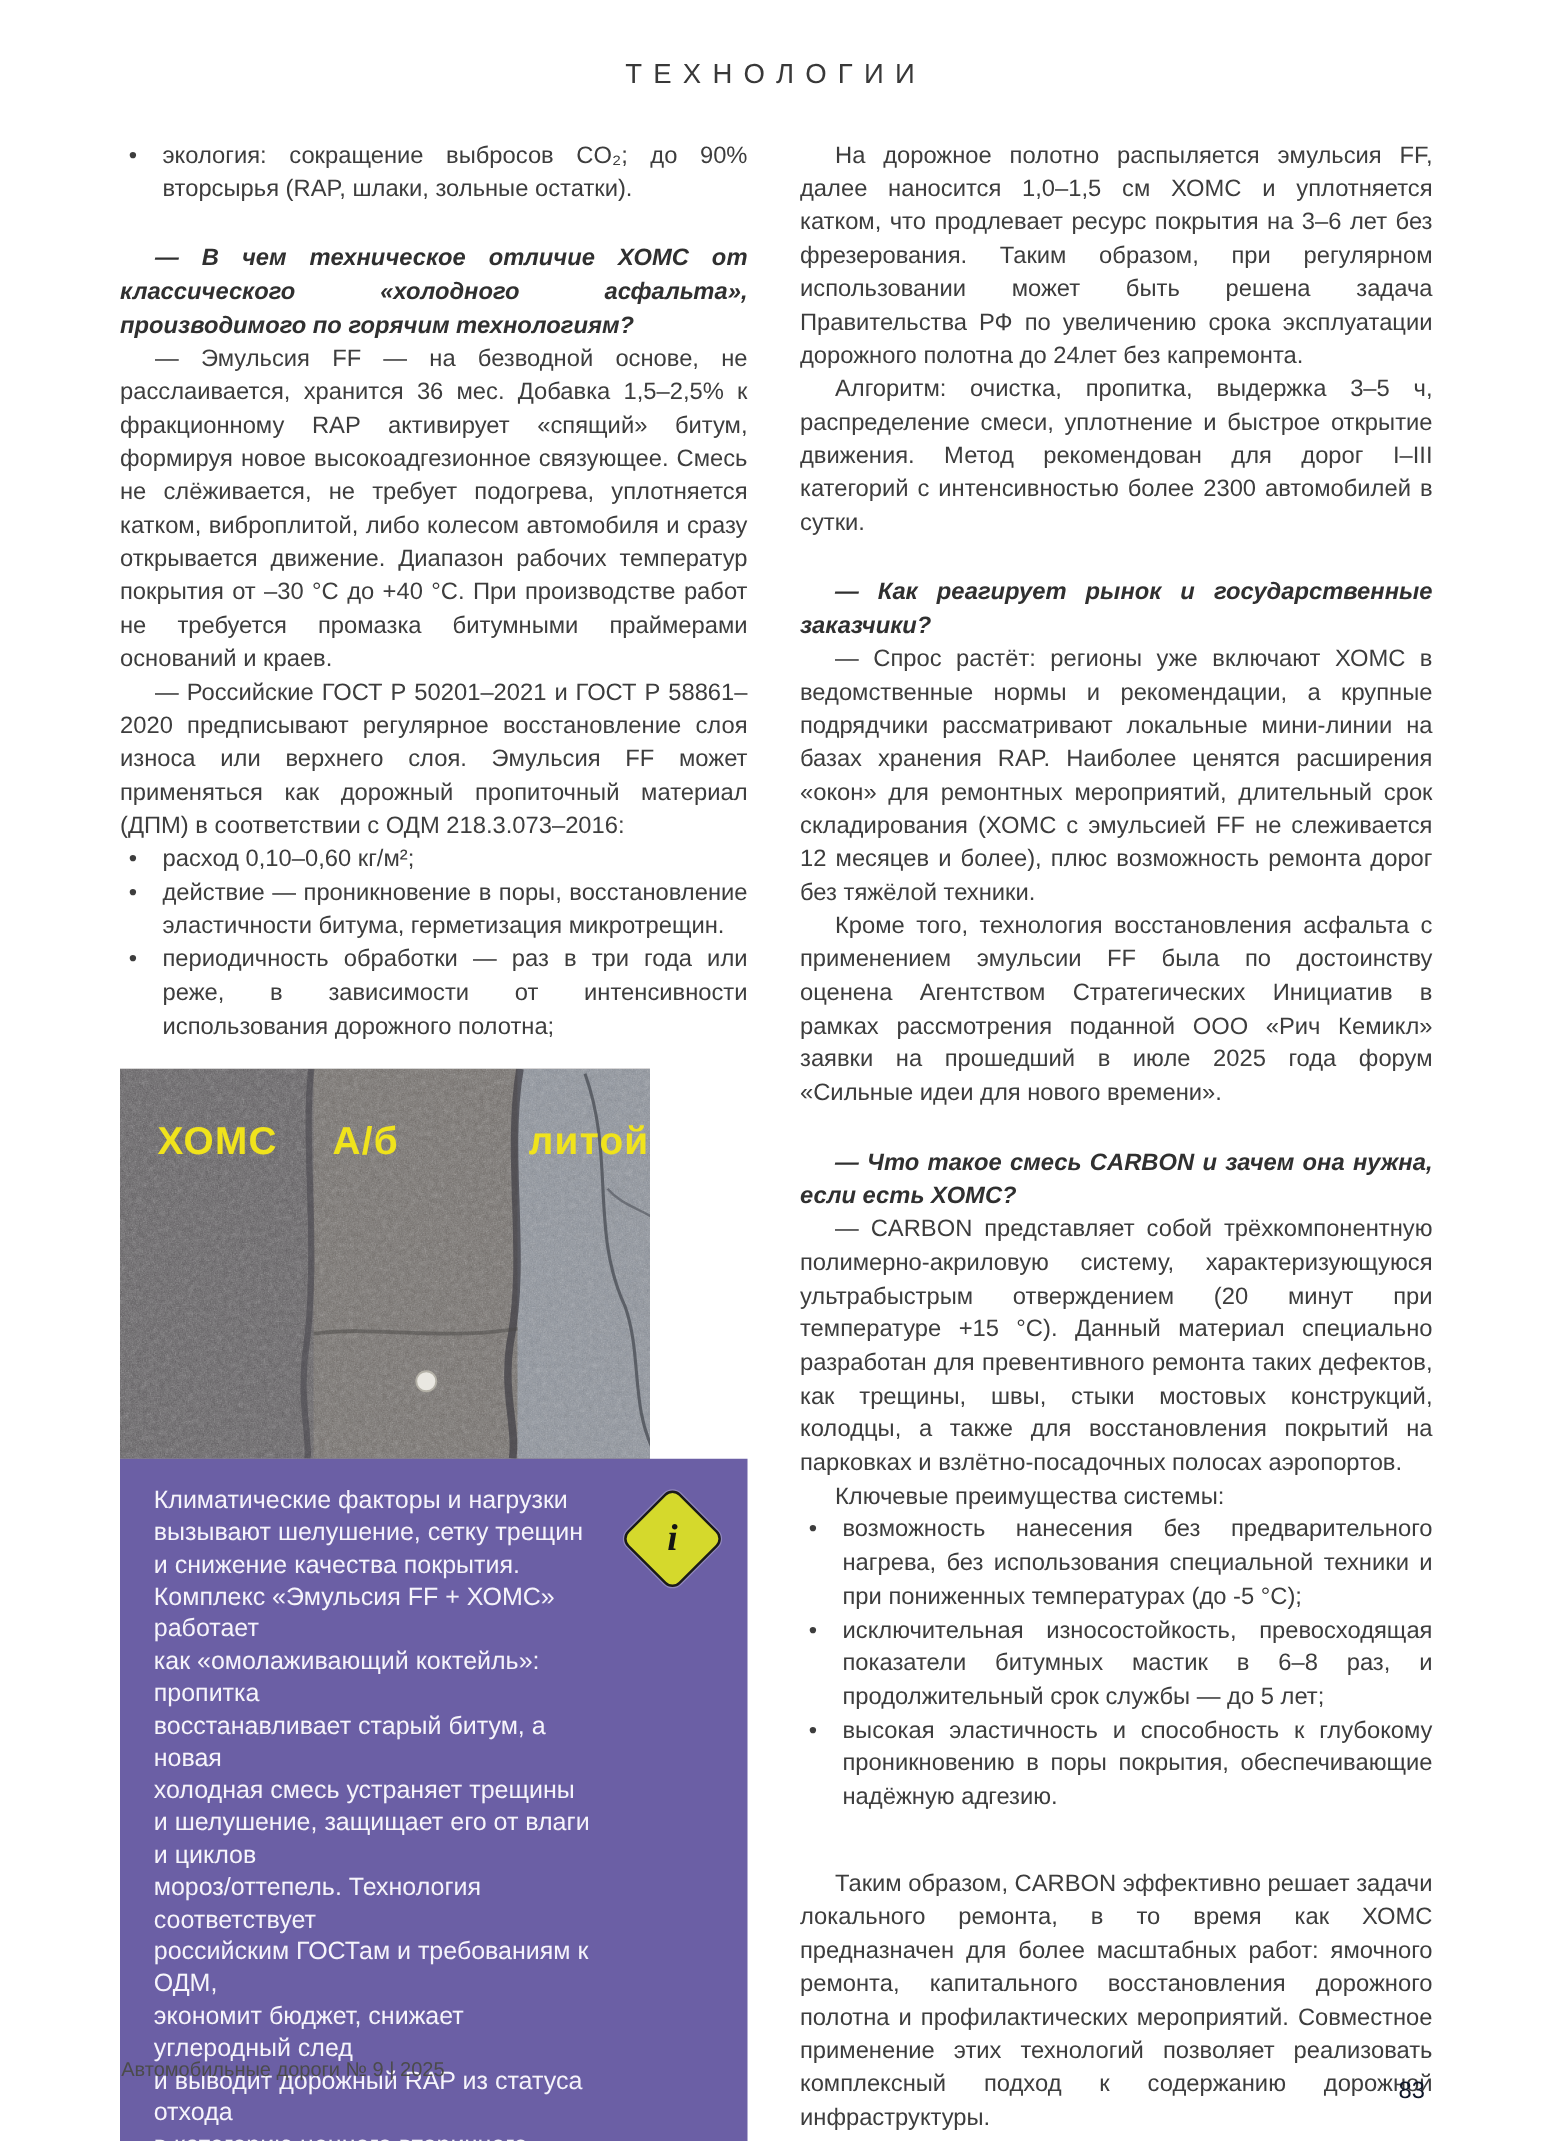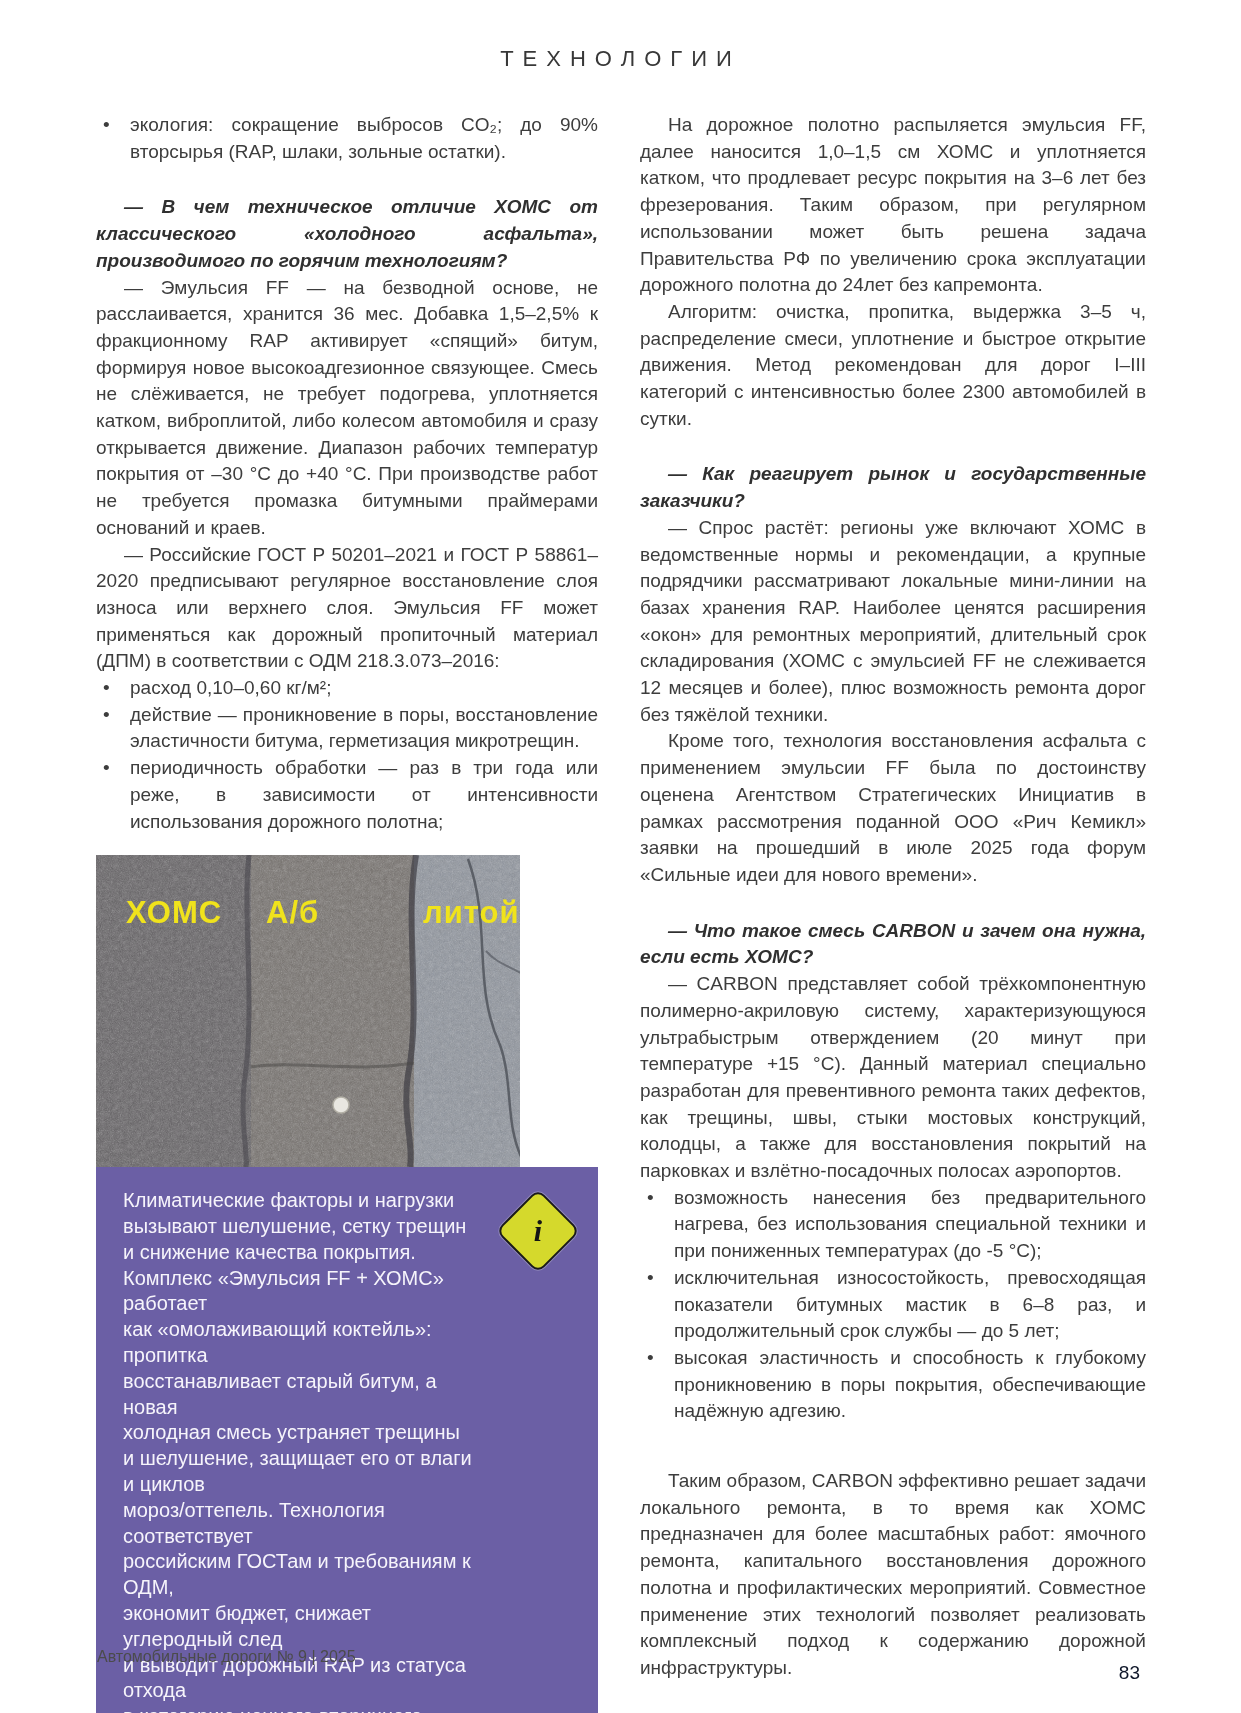--- a/index.html
+++ b/index.html
@@ -155,20 +155,21 @@
 <div class="col col-right">
   <p class="indent">На дорожное полотно распыляется эмульсия FF, далее наносится 1,0–1,5 см ХОМС и уплотняется катком, что продлевает ресурс покрытия на 3–6 лет без фрезерования. Таким образом, при регулярном использовании может быть решена задача Правительства РФ по увеличению срока эксплуатации дорожного полотна до 24лет без капремонта.</p>
   <p class="indent">Алгоритм: очистка, пропитка, выдержка 3–5 ч, распределение смеси, уплотнение и быстрое открытие движения. Метод рекомендован для дорог I–III категорий с интенсивностью более 2300 автомобилей в сутки.</p>
 
   <p class="q indent gap">—  Как реагирует рынок и государственные заказчики?</p>
   <p class="indent">—  Спрос растёт: регионы уже включают ХОМС в ведомственные нормы и рекомендации, а крупные подрядчики рассматривают локальные мини-линии на базах хранения RAP. Наиболее ценятся расширения «окон» для ремонтных мероприятий, длительный срок складирования (ХОМС с эмульсией FF не слеживается 12 месяцев и более), плюс возможность ремонта дорог без тяжёлой техники.</p>
   <p class="indent">Кроме того, технология восстановления асфальта с применением эмульсии FF была по достоинству оценена Агентством Стратегических Инициатив в рамках рассмотрения поданной ООО «Рич Кемикл» заявки на прошедший в июле 2025 года форум «Сильные идеи для нового времени».</p>
 
   <p class="q indent gap">—  Что такое смесь CARBON и зачем она нужна, если есть ХОМС?</p>
   <p class="indent">—  CARBON представляет собой трёхкомпонентную полимерно-акриловую систему, характеризующуюся ультрабыстрым отверждением (20 минут при температуре +15 °C). Данный материал специально разработан для превентивного ремонта таких дефектов, как трещины, швы, стыки мостовых конструкций, колодцы, а также для восстановления покрытий на парковках и взлётно-посадочных полосах аэропортов.</p>
+  <p class="indent">Ключевые преимущества системы:</p>
   <ul class="bullets">
     <li>возможность нанесения без предварительного нагрева, без использования специальной техники и при пониженных температурах (до -5 °C);</li>
     <li>исключительная износостойкость, превосходящая показатели битумных мастик в 6–8 раз, и продолжительный срок службы — до 5 лет;</li>
     <li>высокая эластичность и способность к глубокому проникновению в поры покрытия, обеспечивающие надёжную адгезию.</li>
   </ul>
 
   <p class="indent gap-lg">Таким образом, CARBON эффективно решает задачи локального ремонта, в то время как ХОМС предназначен для более масштабных работ: ямочного ремонта, капитального восстановления дорожного полотна и профилактических мероприятий. Совместное применение этих технологий позволяет реализовать комплексный подход к содержанию дорожной инфраструктуры.</p>
 
 </div>
 

